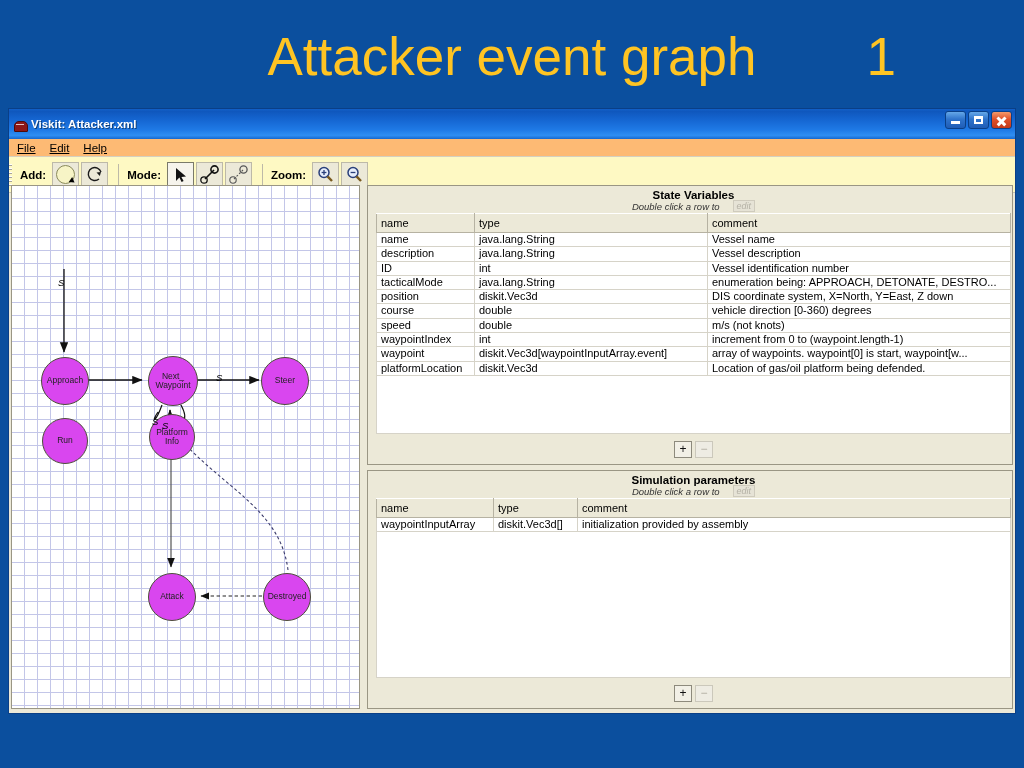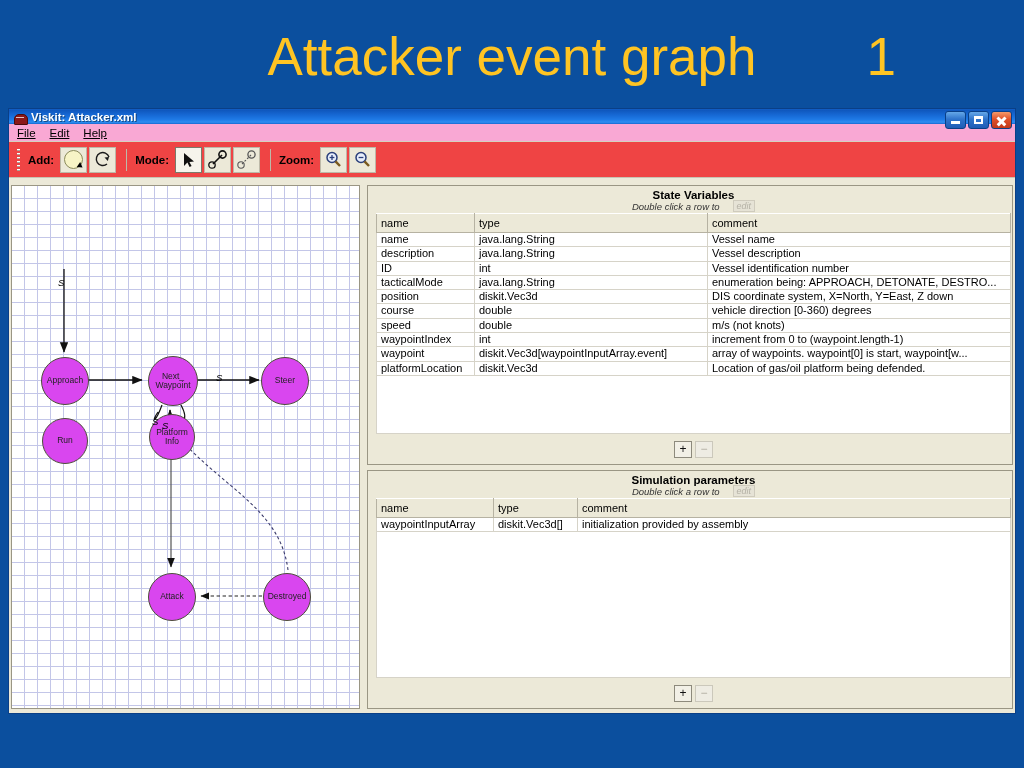--- a/index.html
+++ b/index.html
@@ -22,21 +22,21 @@
   }
 
   
   .window{
     position:absolute;left:8px;top:108px;width:1008px;height:606px;
     background:#ece9d8;
     border:1px solid #0a3f87;
     box-sizing:border-box;
   }
   .titlebar{
-    height:15px;
+    height:30px;
     background:linear-gradient(to bottom,#1260c8 0%,#0f57bd 8%,#1668d4 40%,#1f7ae6 70%,#2f8ef2 88%,#1668cf 100%);
     display:flex;align-items:center;
     padding:0 2px 0 4px;
     position:relative;
   }
   .tb-icon{
     width:14px;height:14px;margin-right:4px;flex:0 0 auto;position:relative;
   }
   .tb-icon .dome{
     position:absolute;left:1px;top:4px;width:12px;height:9px;
@@ -67,31 +67,31 @@
     border:2px solid #fff;border-top-width:3px;box-sizing:border-box;
   }
   .tb-btn.close::before,.tb-btn.close::after{
     content:"";position:absolute;left:4px;top:7.5px;width:11px;height:2.6px;background:#fff;
   }
   .tb-btn.close::before{transform:rotate(45deg);}
   .tb-btn.close::after{transform:rotate(-45deg);}
 
   
   .menubar{
-    height:17px;background:#f9a8d4;border-bottom:1px solid #d4d0c0;
+    height:17px;background:#fdba74;border-bottom:1px solid #d4d0c0;
     display:flex;align-items:center;padding-left:8px;gap:14px;
     font-size:11.5px;color:#000;
   }
   .menubar span{cursor:default;}
   .menubar u{text-decoration:underline;}
 
   
   .toolbar{
-    height:35px;background:#ef4444;
-    display:flex;align-items:center;padding-left:8px;
+    height:35px;background:#fef9c3;
+    display:flex;align-items:center;
     border-bottom:1px solid #c8c4b4;
     position:relative;
   }
   .grip{width:3px;height:22px;margin-right:8px;
     background:repeating-linear-gradient(to bottom,#fff 0 1px,#a8a498 1px 2px,transparent 2px 4px);
   }
   .tb-label{font-size:11.5px;font-weight:bold;color:#000;margin:0 6px 0 0;}
   .tb-cell{
     width:27px;height:26px;margin-right:2px;
     border:1px solid #bdb9a8;background:#ece9d8;

